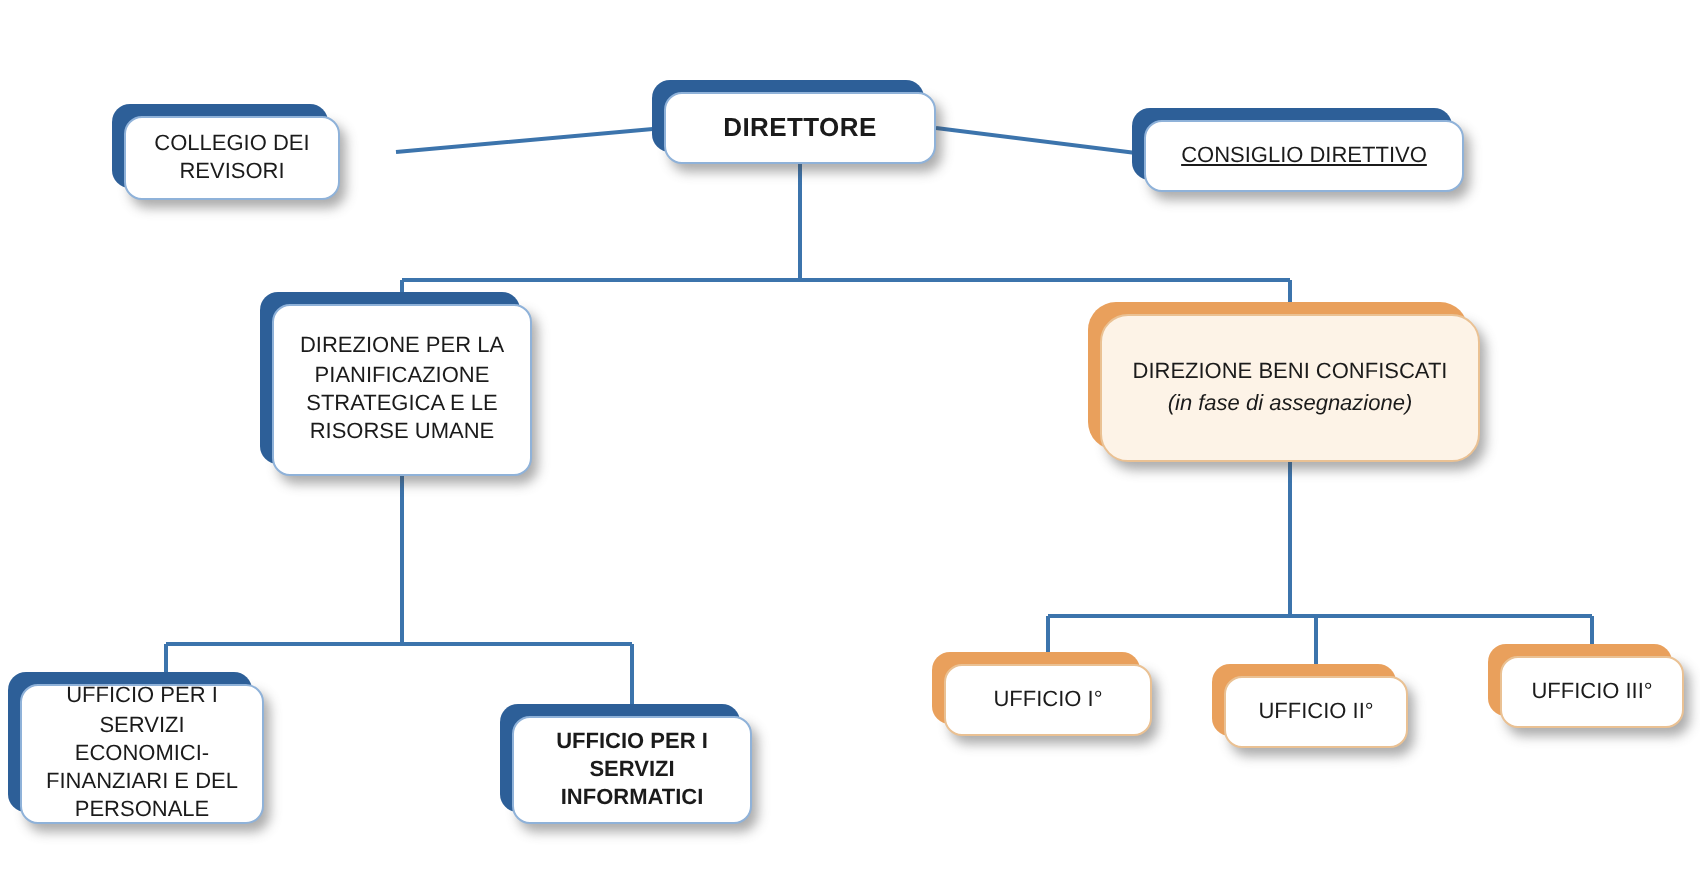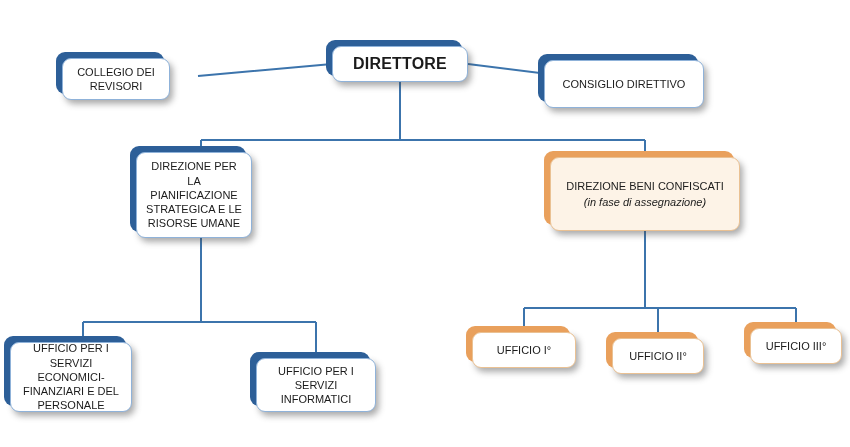--- a/index.html
+++ b/index.html
@@ -37,22 +37,22 @@
     box-shadow:
       -6px -6px 0 var(--blue-block, #2d5f98),
       3px 4px 6px rgba(70, 70, 70, 0.45);
   }
   .node.orange {
     border-color: var(--orange-border, #eac193);
     box-shadow:
       -6px -6px 0 var(--orange-block, #e9a05c),
       3px 4px 6px rgba(70, 70, 70, 0.45);
   }
-  .node.cream { background: var(--orange-fill, #fdf3e7); }
-  .node.bold { font-weight: bold; font-size: 16px; letter-spacing: 0.2px; }
+  .node.cream { background: var(--orange-fill, #fdf3e7); border-radius: 14px; }
+  .node.bold { font-weight: bold; font-size: 13px; letter-spacing: 0.2px; }
   .node .sub { margin-top: 2px; font-style: italic; }
 </style>
 </head>
 <body>
 
 <div class="canvas">
 
   <svg class="lines" width="850" height="447" viewBox="0 0 850 447" xmlns="http://www.w3.org/2000/svg">
     <path d="M332 64 L198 76
              M468 64 L572 77
@@ -72,38 +72,38 @@
   </svg>
 
   <div class="node bold" style="left:332px; top:46px; width:136px; height:36px;">
     <span>DIRETTORE</span>
   </div>
 
   <div class="node" style="left:62px; top:58px; width:108px; height:42px;">
     <span>COLLEGIO DEI REVISORI</span>
   </div>
 
-  <div class="node" style="left:544px; top:60px; width:160px; height:48px;">
+  <div class="node" style="left:572px; top:60px; width:160px; height:36px;text-decoration:underline;">
     <span>CONSIGLIO DIRETTIVO</span>
   </div>
 
-  <div class="node" style="left:136px; top:152px; width:116px; height:86px;">
+  <div class="node" style="left:136px; top:152px; width:130px; height:86px;">
     <span>DIREZIONE PER LA PIANIFICAZIONE STRATEGICA E LE RISORSE UMANE</span>
   </div>
 
   <div class="node orange cream" style="left:550px; top:157px; width:190px; height:74px;">
     <span>DIREZIONE BENI CONFISCATI</span>
     <span class="sub">(in fase di assegnazione)</span>
   </div>
 
   <div class="node" style="left:10px; top:342px; width:122px; height:70px;justify-content:center;">
     <span>UFFICIO PER I SERVIZI ECONOMICI-FINANZIARI E DEL PERSONALE</span>
   </div>
 
-  <div class="node" style="left:256px; top:358px; width:120px; height:54px;">
+  <div class="node" style="left:256px; top:358px; width:120px; height:54px;font-weight:bold;">
     <span>UFFICIO PER I SERVIZI INFORMATICI</span>
   </div>
 
   <div class="node orange" style="left:472px; top:332px; width:104px; height:36px;text-align:right;">
     <span>UFFICIO I°</span>
   </div>
 
   <div class="node orange" style="left:612px; top:338px; width:92px; height:36px;">
     <span>UFFICIO II°</span>
   </div>

